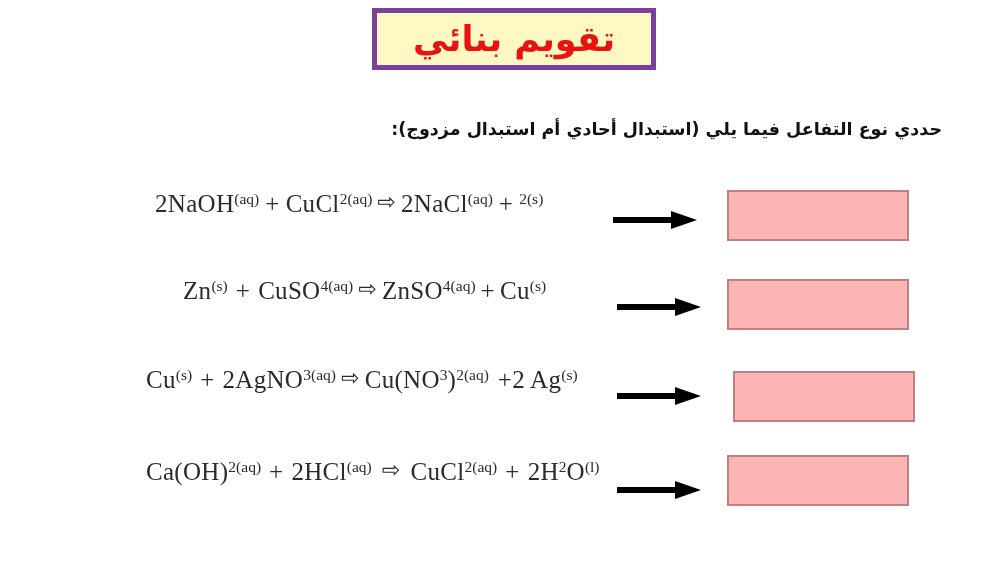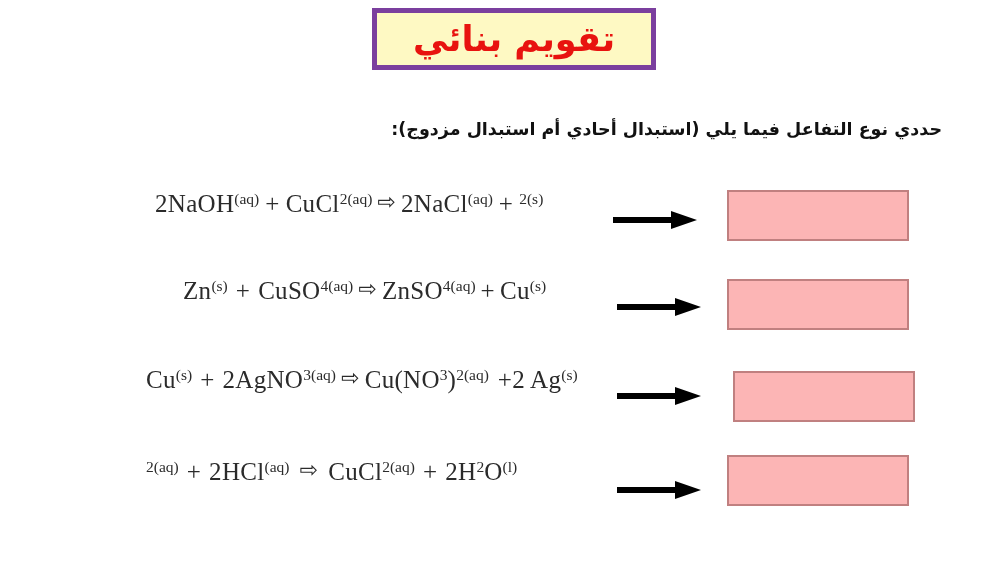--- a/index.html
+++ b/index.html
@@ -240,20 +240,21 @@
     <div class="big-arrow arrow-3">
       <svg width="84" height="20" viewBox="0 0 84 20">
           <path d="M0 7 H58 V1 L84 10 L58 19 V13 H0 Z" fill="#000000"></path>
         </svg>
     </div>
     <div class="answer-box box-3"></div>
   </div>
 
   <div class="row row-4">
     <div class="equation eq-4">
+      <span>Ca(OH)</span>
         <sub>2</sub>
         <sub>(aq)</sub>
       <span style="padding:0 8px">+</span>
       <span>2HCl</span>
         <sub>(aq)</sub>
       <span class="arrow-glyph" style="padding:0 10px">⇨</span>
       <span>CuCl</span>
         <sub>2</sub>
         <sub>(aq)</sub>
       <span style="padding:0 8px">+</span>

